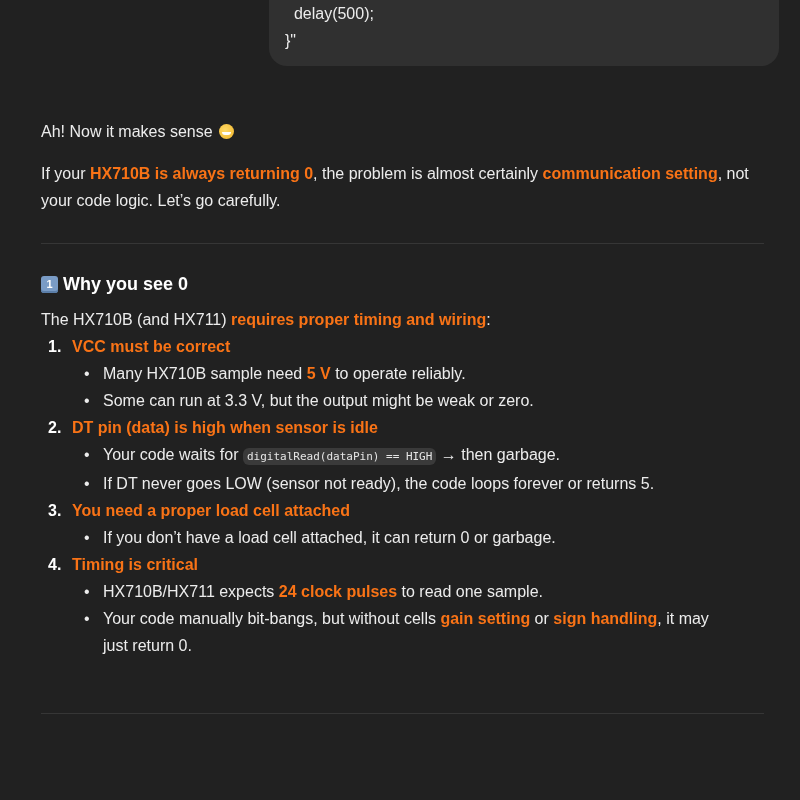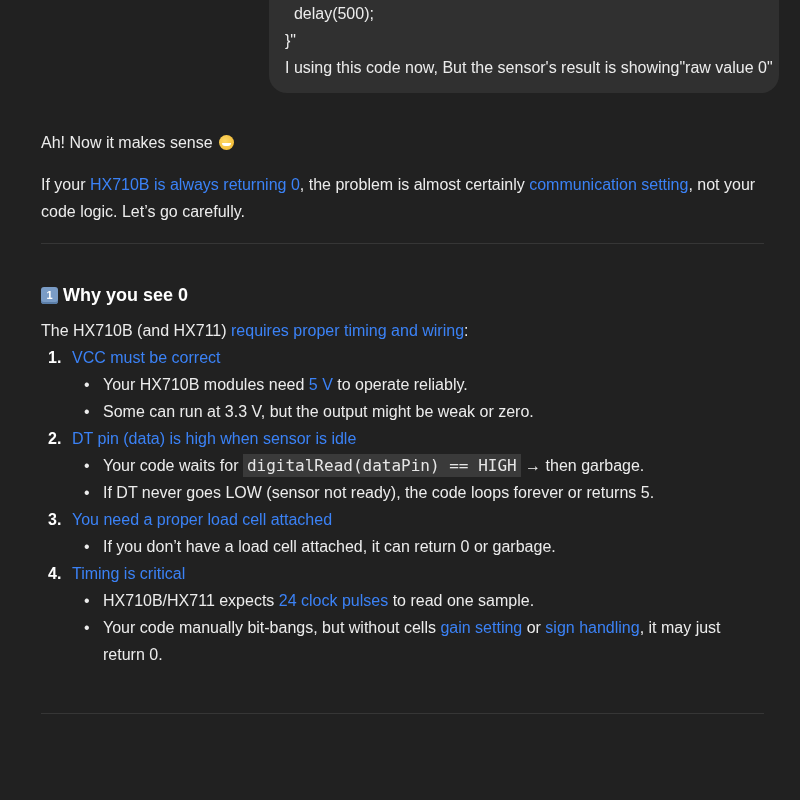--- a/index.html
+++ b/index.html
@@ -9,23 +9,23 @@
     font-family:"Liberation Sans", sans-serif;
     font-size:16px; position:relative;
   }
   .user-bubble {
     position:absolute; left:269px; top:-20px; width:478px;
     background:#303030; border-radius:18px;
     padding:20px 16px 12px 16px;
     font-size:16px; line-height:27px; color:#ececec;
   }
   .user-bubble .line { white-space:pre; display:block; }
-  .assistant { position:absolute; left:41px; top:118px; width:720px;margin-top:11px; }
+  .assistant { position:absolute; left:41px; top:118px; width:720px; }
   .p { margin:0; line-height:27px; }
-  b { font-weight:400; color:#3b82f6; }
+  b { font-weight:700; color:#f97316; }
   .intro { margin-top:0; }
   .p2 { margin-top:15px; }
   .hr { position:absolute; left:41px; width:723px; height:1px; background:#363636; }
   .h3 { font-size:18px; font-weight:700; color:#fff; display:flex; align-items:center; line-height:28px; margin:0; }
   .keycap {
     display:inline-flex; width:17px; height:17px; border-radius:3px;
     background:#7a9cc6; color:#fff; font-size:11px; font-weight:700;
     align-items:center; justify-content:center; margin-right:5px;
     box-shadow: inset 0 -2px 0 #5b7ea8;
   }
@@ -38,31 +38,30 @@
     content:""; position:absolute; left:3px; top:8px; width:9px; height:3px;
     background:#fff; border-radius:0 0 4px 4px;
   }
   ol { margin:0; padding:0; list-style:none; }
   ol > li { position:relative; padding-left:31px; line-height:27px; }
   ol > li .num { position:absolute; left:7px; top:0; font-weight:700; color:#fff; }
   ul { margin:0; padding:0; list-style:none; }
   ul > li { position:relative; padding-left:31px; line-height:27px; }
   ul > li::before { content:"•"; position:absolute; left:12px; top:0; color:#ececec; }
   .code {
-    font-family:"DejaVu Sans Mono", monospace; font-size:16px;
-    background:#3a3a3a; border-radius:0; padding:2px 4px; color:#e6e6e6;
+    font-family:"DejaVu Sans Mono", monospace; font-size:11px;
+    background:#3a3a3a; border-radius:6px; padding:2px 4px; color:#e6e6e6;
   }
 </style>
 </head>
 <body>
 
 <div class="user-bubble">
   <span class="line">  delay(500);</span>
   <span class="line">}"</span>
-  <span class="line">I using this code now, But the sensor's result is showing"raw value 0"</span>
 </div>
 
 <div class="assistant">
   <p class="p intro"><span>Ah! Now it makes sense</span> <span class="emoji"></span></p>
 
   <p class="p p2" style="margin-top:15px;">
     <span>If your </span><b>HX710B is always returning 0</b><span>, the problem is almost certainly </span><b>communication setting</b><span>, not your code logic. Let’s go carefully.</span>
   </p>
 </div>
 
@@ -75,21 +74,21 @@
   </h3>
   <p class="p" style="margin-top:8px;">
     <span>The HX710B (and HX711) </span><b>requires proper timing and wiring</b><span>:</span>
   </p>
 
   <ol style="margin-top:0;">
     <li>
       <span class="num">1.</span>
       <b>VCC must be correct</b>
       <ul>
-        <li><span>Your HX710B modules need </span><b>5 V</b><span> to operate reliably.</span></li>
+        <li><span>Many HX710B sample need </span><b>5 V</b><span> to operate reliably.</span></li>
         <li><span>Some can run at 3.3 V, but the output might be weak or zero.</span></li>
       </ul>
     </li>
     <li>
       <span class="num">2.</span>
       <b>DT pin (data) is high when sensor is idle</b>
       <ul>
         <li><span>Your code waits for </span><span class="code">digitalRead(dataPin) == HIGH</span><span> → then garbage.</span></li>
         <li><span>If DT never goes LOW (sensor not ready), the code loops forever or returns 5.</span></li>
       </ul>

